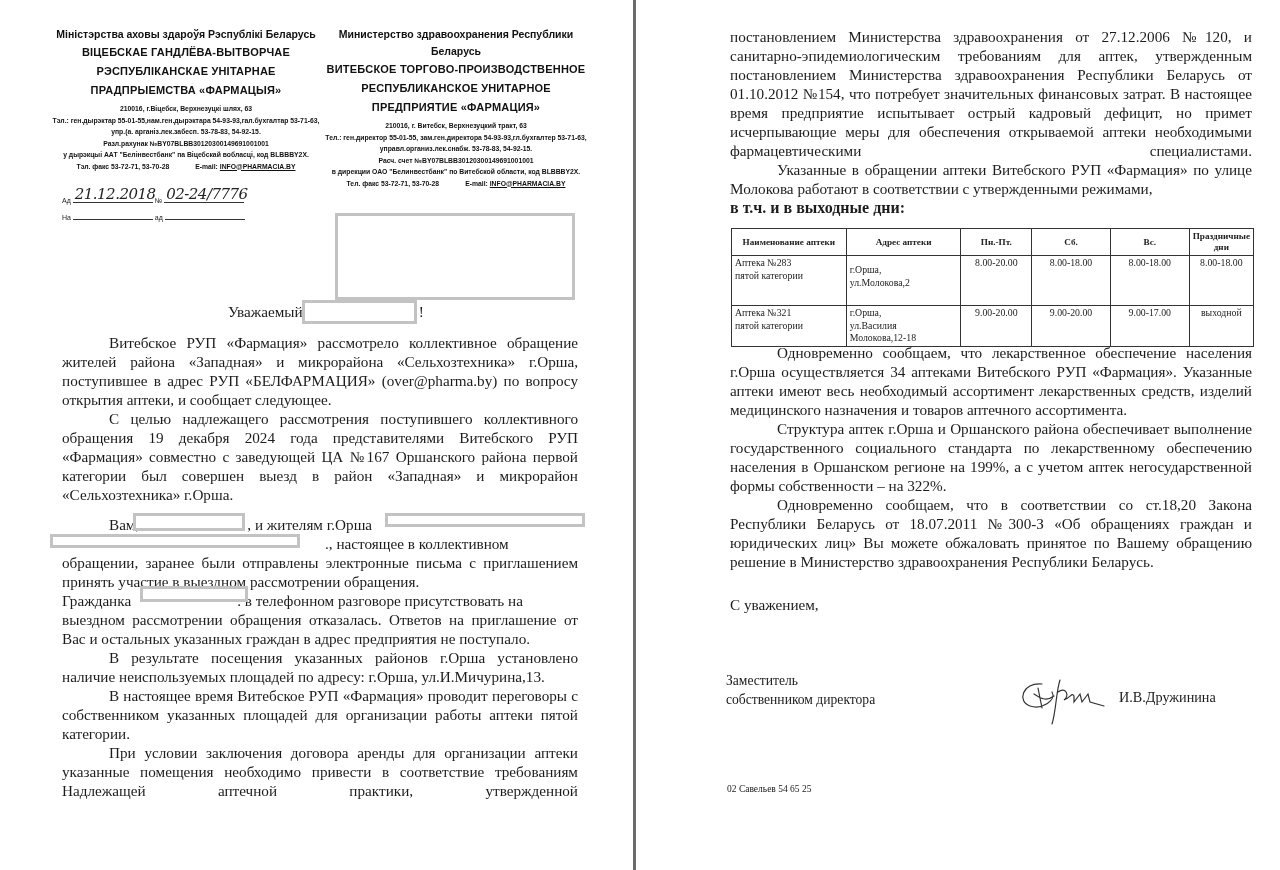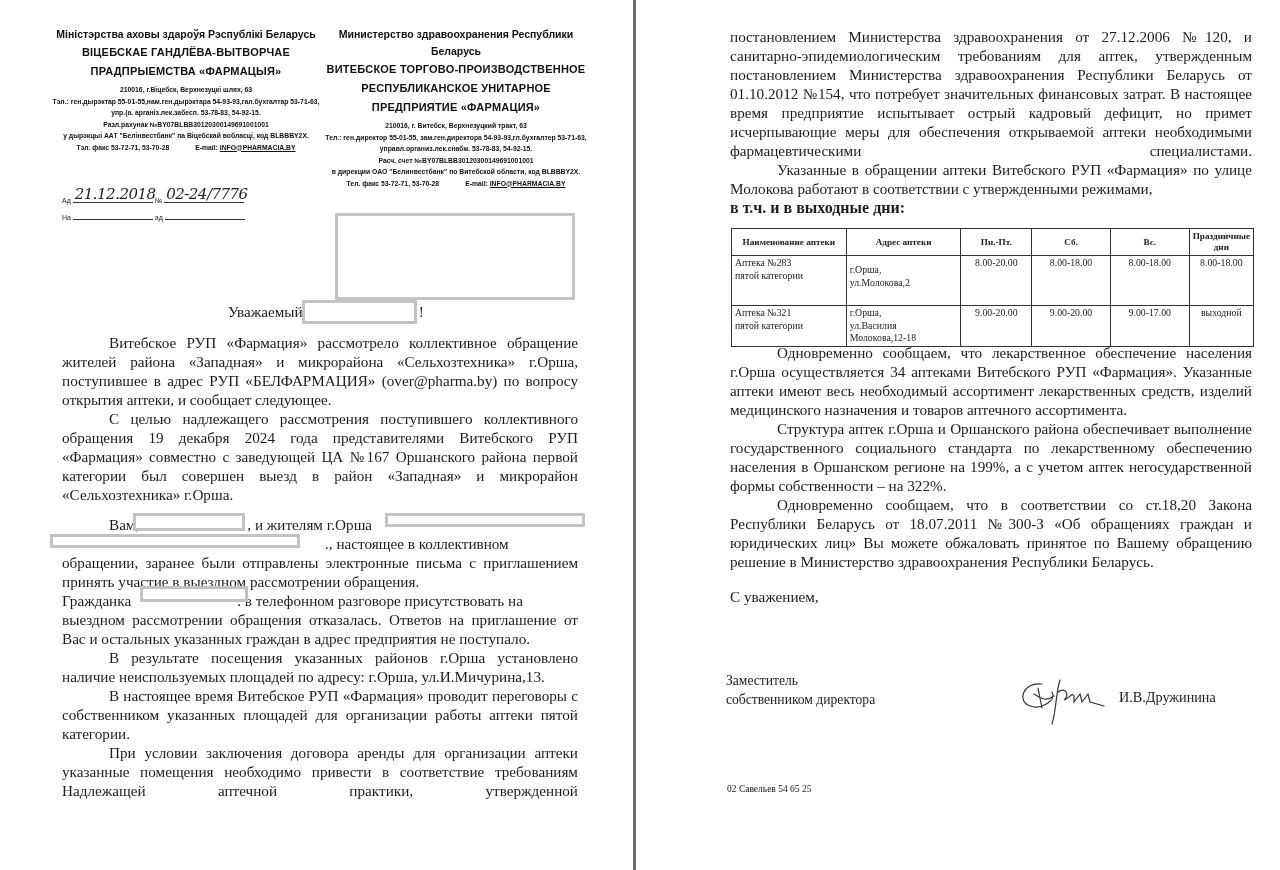--- a/index.html
+++ b/index.html
@@ -52,20 +52,21 @@
   .footer-note { position:absolute; left:727px; top:784px; font-size:9.5px; font-family:"Liberation Serif", serif; }
 </style>
 </head>
 <body>
 
 <div class="page" id="page-left">
 
   <div class="lh-col by">
     <div class="lh-ministry">Міністэрства аховы здароўя Рэспублікі Беларусь</div>
     <div class="lh-org">ВІЦЕБСКАЕ ГАНДЛЁВА-ВЫТВОРЧАЕ</div>
+    <div class="lh-org">РЭСПУБЛІКАНСКАЕ УНІТАРНАЕ</div>
     <div class="lh-org">ПРАДПРЫЕМСТВА «ФАРМАЦЫЯ»</div>
     <div class="lh-small" style="margin-top:3px">210016, г.Віцебск, Верхнезуцкі шлях, 63</div>
     <div class="lh-small">Тэл.: ген.дырэктар 55-01-55,нам.ген.дырэктара 54-93-93,гал.бухгалтар 53-71-63,</div>
     <div class="lh-small">упр.(а. арганіз.лек.забесп. 53-78-83, 54-92-15.</div>
     <div class="lh-small">Разл.рахунак №BY07BLBB30120300149691001001</div>
     <div class="lh-small">у дырэкцыі ААТ "Белінвестбанк" па Віцебскай вобласці, код BLBBBY2X.</div>
     <div class="lh-small">
       <span>Тэл. факс 53-72-71, 53-70-28</span><span class="sp"></span><span>E-mail:</span>
       <span class="mail">INFO@PHARMACIA.BY</span>
     </div>
@@ -181,21 +182,21 @@
       <td class="c">9.00-17.00</td>
       <td class="c">выходной</td>
     </tr>
   </tbody>
 </table>
 
 <div class="txt" style="left:730px;top:343px;width:522px">
   <p class="indent">Одновременно сообщаем, что лекарственное обеспечение населения г.Орша осуществляется 34 аптеками Витебского РУП «Фармация». Указанные аптеки имеют весь необходимый ассортимент лекарственных средств, изделий медицинского назначения и товаров аптечного ассортимента.</p>
   <p class="indent">Структура аптек г.Орша и Оршанского района обеспечивает выполнение государственного социального стандарта по лекарственному обеспечению населения в Оршанском регионе на 199%, а с учетом аптек негосударственной формы собственности – на 322%.</p>
   <p class="indent">Одновременно сообщаем, что в соответствии со ст.18,20 Закона Республики Беларусь от 18.07.2011 №300-З «Об обращениях граждан и юридических лиц» Вы можете обжаловать принятое по Вашему обращению решение в Министерство здравоохранения Республики Беларусь.</p>
-  <p style="margin-top:16px">С уважением,</p>
+  <p style="margin-top:24px">С уважением,</p>
 </div>
 
 <div class="sig-title">
   <div>Заместитель</div>
   <div>собственником директора</div>
 </div>
 
 <svg class="signature" viewBox="0 0 110 55">
   <path d="M30 12 C 10 10, 5 30, 18 34 C 30 38, 45 28, 40 20 M22 22 C 28 26, 34 30, 42 24 M26 16 L 30 36 M48 8 C 44 20, 44 40, 40 52 M46 20 C 54 14, 58 24, 52 28 C 58 26, 60 20, 62 24 L 62 30 L 68 22 L 70 30 L 76 22 L 78 30 L 92 34" fill="none" stroke="#333" stroke-width="1.2" stroke-linecap="round"></path>
 </svg>

